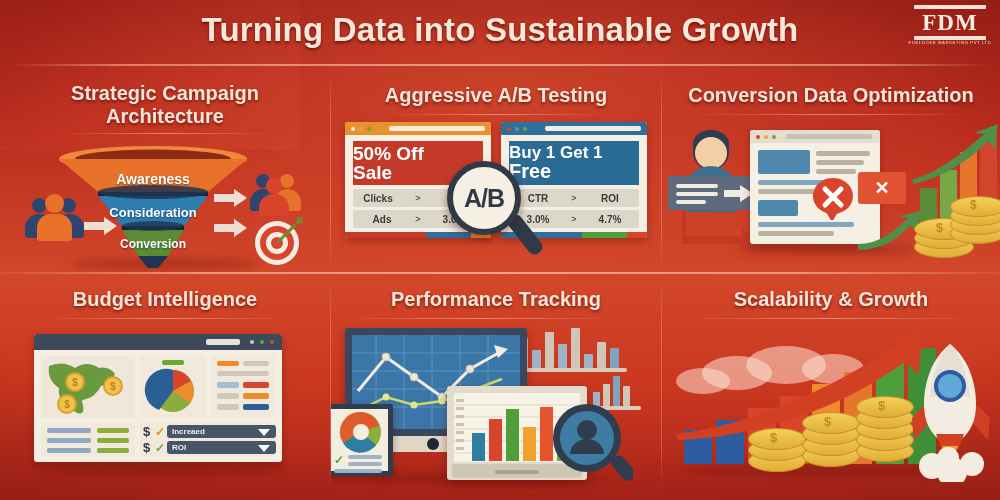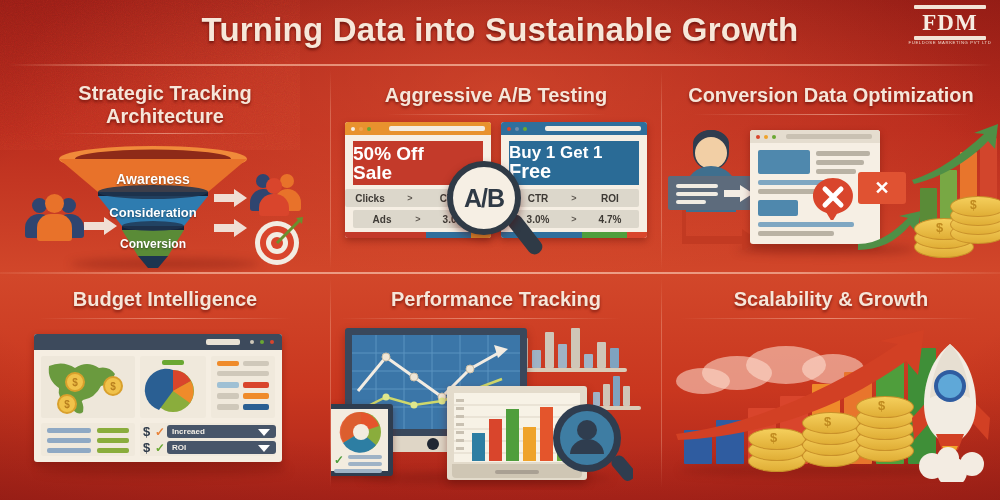--- a/index.html
+++ b/index.html
@@ -137,21 +137,21 @@
     </div>
   </div>
 
   <div id="hdiv"></div>
   <div class="vdiv" style="left:330px;top:70px;height:200px;"></div>
   <div class="vdiv" style="left:661px;top:70px;height:200px;"></div>
   <div class="vdiv" style="left:330px;top:278px;height:210px;"></div>
   <div class="vdiv" style="left:661px;top:278px;height:210px;"></div>
 
   <div class="panel" style="left:0;top:70px;width:330px;height:202px;">
-    <div class="ptitle" style="top:12px;padding:0 26px;width:278px;">Strategic Tracking Architecture</div>
+    <div class="ptitle" style="top:12px;padding:0 26px;width:278px;">Strategic Campaign Architecture</div>
     <div class="prule" style="left:58px;top:63px;width:214px;"></div>
 
     <div class="art" style="left:0;top:60px;width:330px;height:142px;">
       <div class="shadow-ell" style="left:70px;top:128px;width:190px;height:12px;"></div>
 
       <div class="person">
         <div class="p-head" style="left:32px;top:68px;width:15px;height:15px;background:#2f4570;"></div>
         <div class="p-body" style="left:25px;top:84px;width:29px;height:24px;background:#2f4570;"></div>
         <div class="p-head" style="left:61px;top:68px;width:15px;height:15px;background:#2f4570;"></div>
         <div class="p-body" style="left:55px;top:84px;width:29px;height:24px;background:#2f4570;"></div>
@@ -220,21 +220,21 @@
     <div class="win" style="left:14px;top:52px;width:146px;height:116px;">
       <div class="win-bar" style="background:#e8922e;"></div>
       <div class="dot" style="left:6px;background:#f6efe4;"></div>
       <div class="dot" style="left:14px;background:#f0a24a;"></div>
       <div class="dot" style="left:22px;background:#6aa832;"></div>
       <div class="url" style="left:44px;width:96px;"></div>
       <div class="promo" style="left:8px;top:19px;width:130px;height:44px;background:#c33a2a;font-size:19px;">
         <span>50% Off</span>
         <span>Sale</span>
       </div>
-      <div class="mrow" style="left:0;top:67px;width:130px;height:18px;font-size:10px;gap:8px;">
+      <div class="mrow" style="left:8px;top:67px;width:130px;height:18px;font-size:10px;gap:8px;">
         <span>Clicks</span>
         <span class="gt">&gt;</span>
         <span>CTR</span>
       </div>
       <div class="mrow" style="left:8px;top:88px;width:130px;height:18px;font-size:10px;">
         <span>Ads</span>
         <span class="gt">&gt;</span>
         <span>3.0%</span>
       </div>
       <div class="win-foot">

